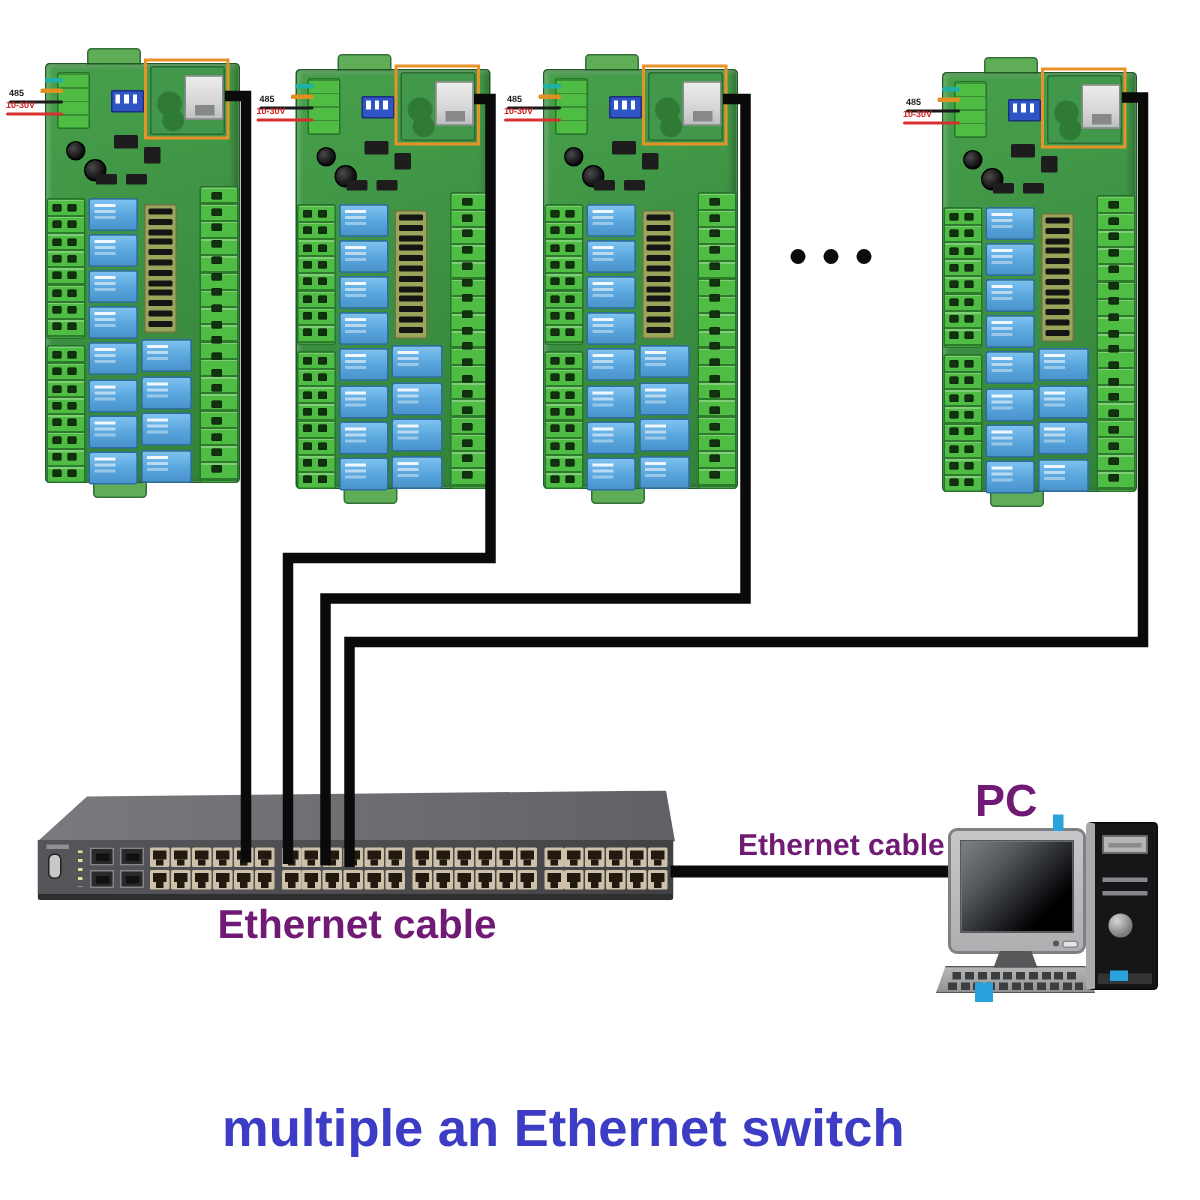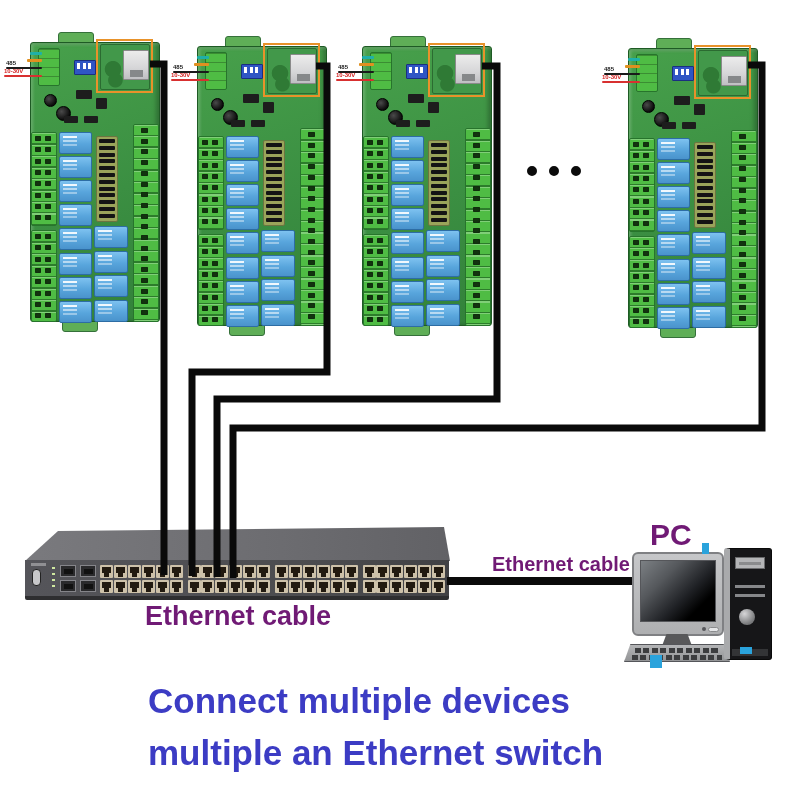--- a/index.html
+++ b/index.html
@@ -634,15 +634,14 @@
       <div class="tline tl1"></div>
       <div class="tline tl2"></div>
       <div class="ball"></div>
       <div class="tfoot"></div>
     </div>
     <div class="cyan cy1" style="background: rgb(42, 163, 220);"></div>
     <div class="cyan cy2" style="background: rgb(42, 163, 220);"></div>
     <div class="cyan cy3" style="background: rgb(42, 163, 220);"></div>
   </div>
 
-  <div class="caption" id="cap1" style="color: rgb(60, 60, 196);">Connect multiple devices</div>
   <div class="caption" id="cap2" style="color: rgb(60, 60, 196);">multiple an Ethernet switch</div>
 </div>
 
 </body></html>

